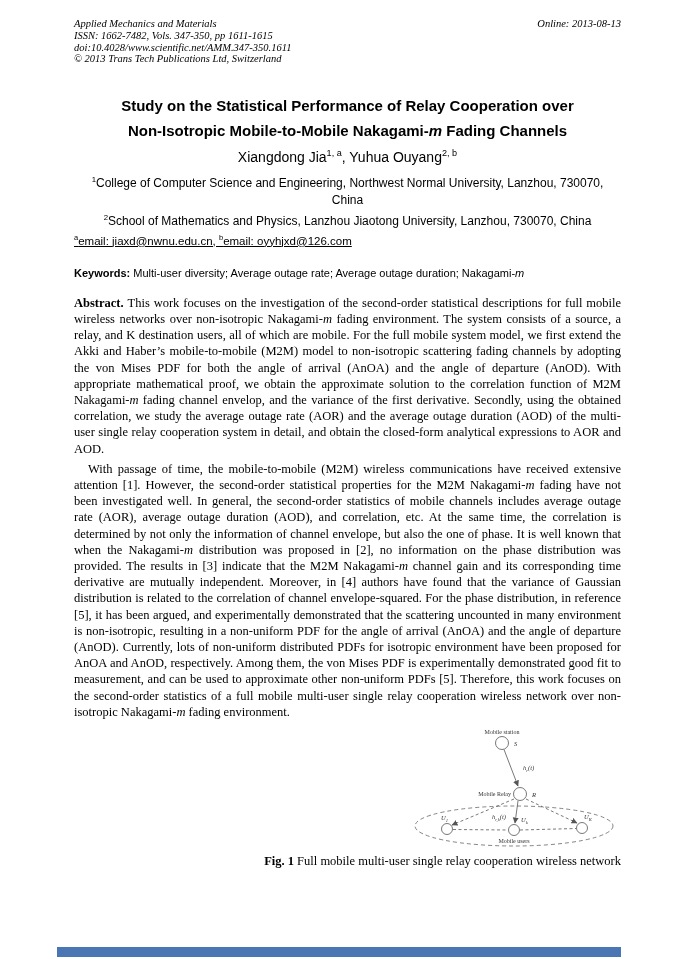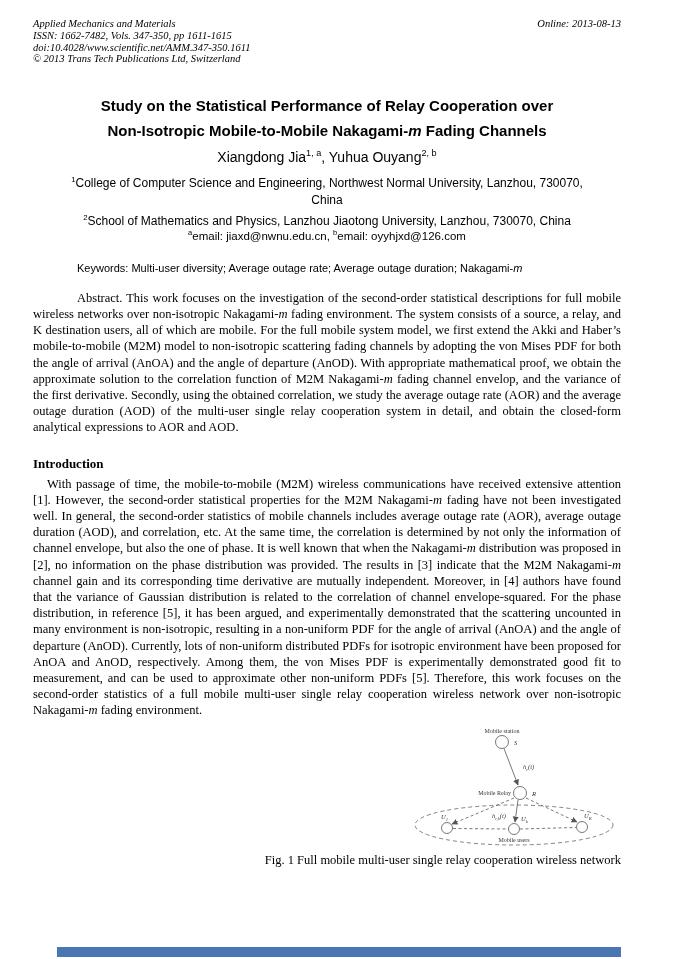--- a/index.html
+++ b/index.html
@@ -1,35 +1,35 @@
 <!DOCTYPE html>
 <html><head>
 <meta charset="utf-8">
 <style>
   html,body{margin:0;padding:0;}
   body{
     width:678px;height:959px;background:#ffffff;color:#000;
     font-family:"Liberation Serif", serif;position:relative;overflow:hidden;
   }
-  .page{padding:18px 57px 0 33px;}
-  .b{font-weight:normal;margin-left:44px;}
+  .page{padding:18px 57px 0 74px;}
+  .b{font-weight:bold;}
   .i{font-style:italic;}
   sup{font-size:65%;line-height:0;}
   
   .hdr{display:flex;justify-content:space-between;align-items:flex-start;
        font-style:italic;font-size:10.5px;line-height:11.8px;}
   .hdr-left div{white-space:nowrap;}
   
   h1{font-family:"Liberation Sans", sans-serif;font-weight:bold;font-size:15px;
      line-height:25px;text-align:center;margin:28px 8px 0 8px;}
   .authors{font-family:"Liberation Sans", sans-serif;font-size:14px;text-align:center;margin-top:6px;}
   .affil{font-family:"Liberation Sans", sans-serif;font-size:12px;line-height:16.5px;
          text-align:center;max-width:545px;margin:5px auto 0 auto;}
   .affil.first{margin-top:10px;}
-  .emails{font-family:"Liberation Sans", sans-serif;font-size:11.5px;text-align:center;}
+  .emails{font-family:"Liberation Sans", sans-serif;font-size:11.5px;margin-top:5px;text-decoration:underline;}
   .keywords{font-family:"Liberation Sans", sans-serif;font-size:11px;margin-top:20px;text-align:left;}
   
   .abstract{font-size:12.5px;line-height:16.2px;text-align:justify;margin:16px 0 0 0;}
   h2{font-size:13px;font-weight:bold;margin:20px 0 0 0;}
   .body-para{font-size:12.5px;line-height:16.2px;text-align:justify;margin:4px 0 0 0;text-indent:14px;}
   
   figure{margin:6px 0 0 0;text-align:right;}
   .fig-svg{display:inline-block;}
   figcaption{font-size:12.5px;margin-top:2px;}
   svg text{font-family:"Liberation Serif", serif;}
@@ -64,21 +64,20 @@
   <div class="authors"><span>Xiangdong Jia</span><sup>1, a</sup><span>, Yuhua Ouyang</span><sup>2, b</sup></div>
 
   <div class="affil first"><sup>1</sup><span>College of Computer Science and Engineering, Northwest Normal University, Lanzhou, 730070, China</span></div>
   <div class="affil"><sup>2</sup><span>School of Mathematics and Physics, Lanzhou Jiaotong University, Lanzhou, 730070, China</span></div>
   <div class="emails"><sup>a</sup><span>email: jiaxd@nwnu.edu.cn, </span><sup>b</sup><span>email: oyyhjxd@126.com</span></div>
 
   <div class="keywords"><span class="b">Keywords: </span><span>Multi-user diversity; Average outage rate; Average outage duration; Nakagami-</span><span class="i">m</span></div>
 
   <p class="abstract"><span class="b">Abstract. </span><span>This work focuses on the investigation of the second-order statistical descriptions for full mobile wireless networks over non-isotropic Nakagami-</span><span class="i">m</span><span> fading environment. The system consists of a source, a relay, and K destination users, all of which are mobile. For the full mobile system model, we first extend the Akki and Haber’s mobile-to-mobile (M2M) model to non-isotropic scattering fading channels by adopting the von Mises PDF for both the angle of arrival (AnOA) and the angle of departure (AnOD). With appropriate mathematical proof, we obtain the approximate solution to the correlation function of M2M Nakagami-</span><span class="i">m</span><span> fading channel envelop, and the variance of the first derivative. Secondly, using the obtained correlation, we study the average outage rate (AOR) and the average outage duration (AOD) of the multi-user single relay cooperation system in detail, and obtain the closed-form analytical expressions to AOR and AOD.</span></p>
 
-  <h2>Introduction</h2>
   <p class="body-para"><span>With passage of time, the mobile-to-mobile (M2M) wireless communications have received extensive attention [1]. However, the second-order statistical properties for the M2M Nakagami-</span><span class="i">m</span><span> fading have not been investigated well. In general, the second-order statistics of mobile channels includes average outage rate (AOR), average outage duration (AOD), and correlation, etc. At the same time, the correlation is determined by not only the information of channel envelope, but also the one of phase. It is well known that when the Nakagami-</span><span class="i">m</span><span> distribution was proposed in [2], no information on the phase distribution was provided. The results in [3] indicate that the M2M Nakagami-</span><span class="i">m</span><span> channel gain and its corresponding time derivative are mutually independent. Moreover, in [4] authors have found that the variance of Gaussian distribution is related to the correlation of channel envelope-squared. For the phase distribution, in reference [5], it has been argued, and experimentally demonstrated that the scattering uncounted in many environment is non-isotropic, resulting in a non-uniform PDF for the angle of arrival (AnOA) and the angle of departure (AnOD). Currently, lots of non-uniform distributed PDFs for isotropic environment have been proposed for AnOA and AnOD, respectively. Among them, the von Mises PDF is experimentally demonstrated good fit to measurement, and can be used to approximate other non-uniform PDFs [5]. Therefore, this work focuses on the second-order statistics of a full mobile multi-user single relay cooperation wireless network over non-isotropic Nakagami-</span><span class="i">m</span><span> fading environment.</span></p>
 
   <figure>
     <svg class="fig-svg" width="210" height="122" viewBox="0 0 210 122" xmlns="http://www.w3.org/2000/svg">
       <defs>
         <marker id="arr" markerWidth="7" markerHeight="7" refX="5.5" refY="3" orient="auto" markerUnits="userSpaceOnUse">
           <path d="M0,0 L6,3 L0,6 Z" fill="#555"></path>
         </marker>
       </defs>
 

